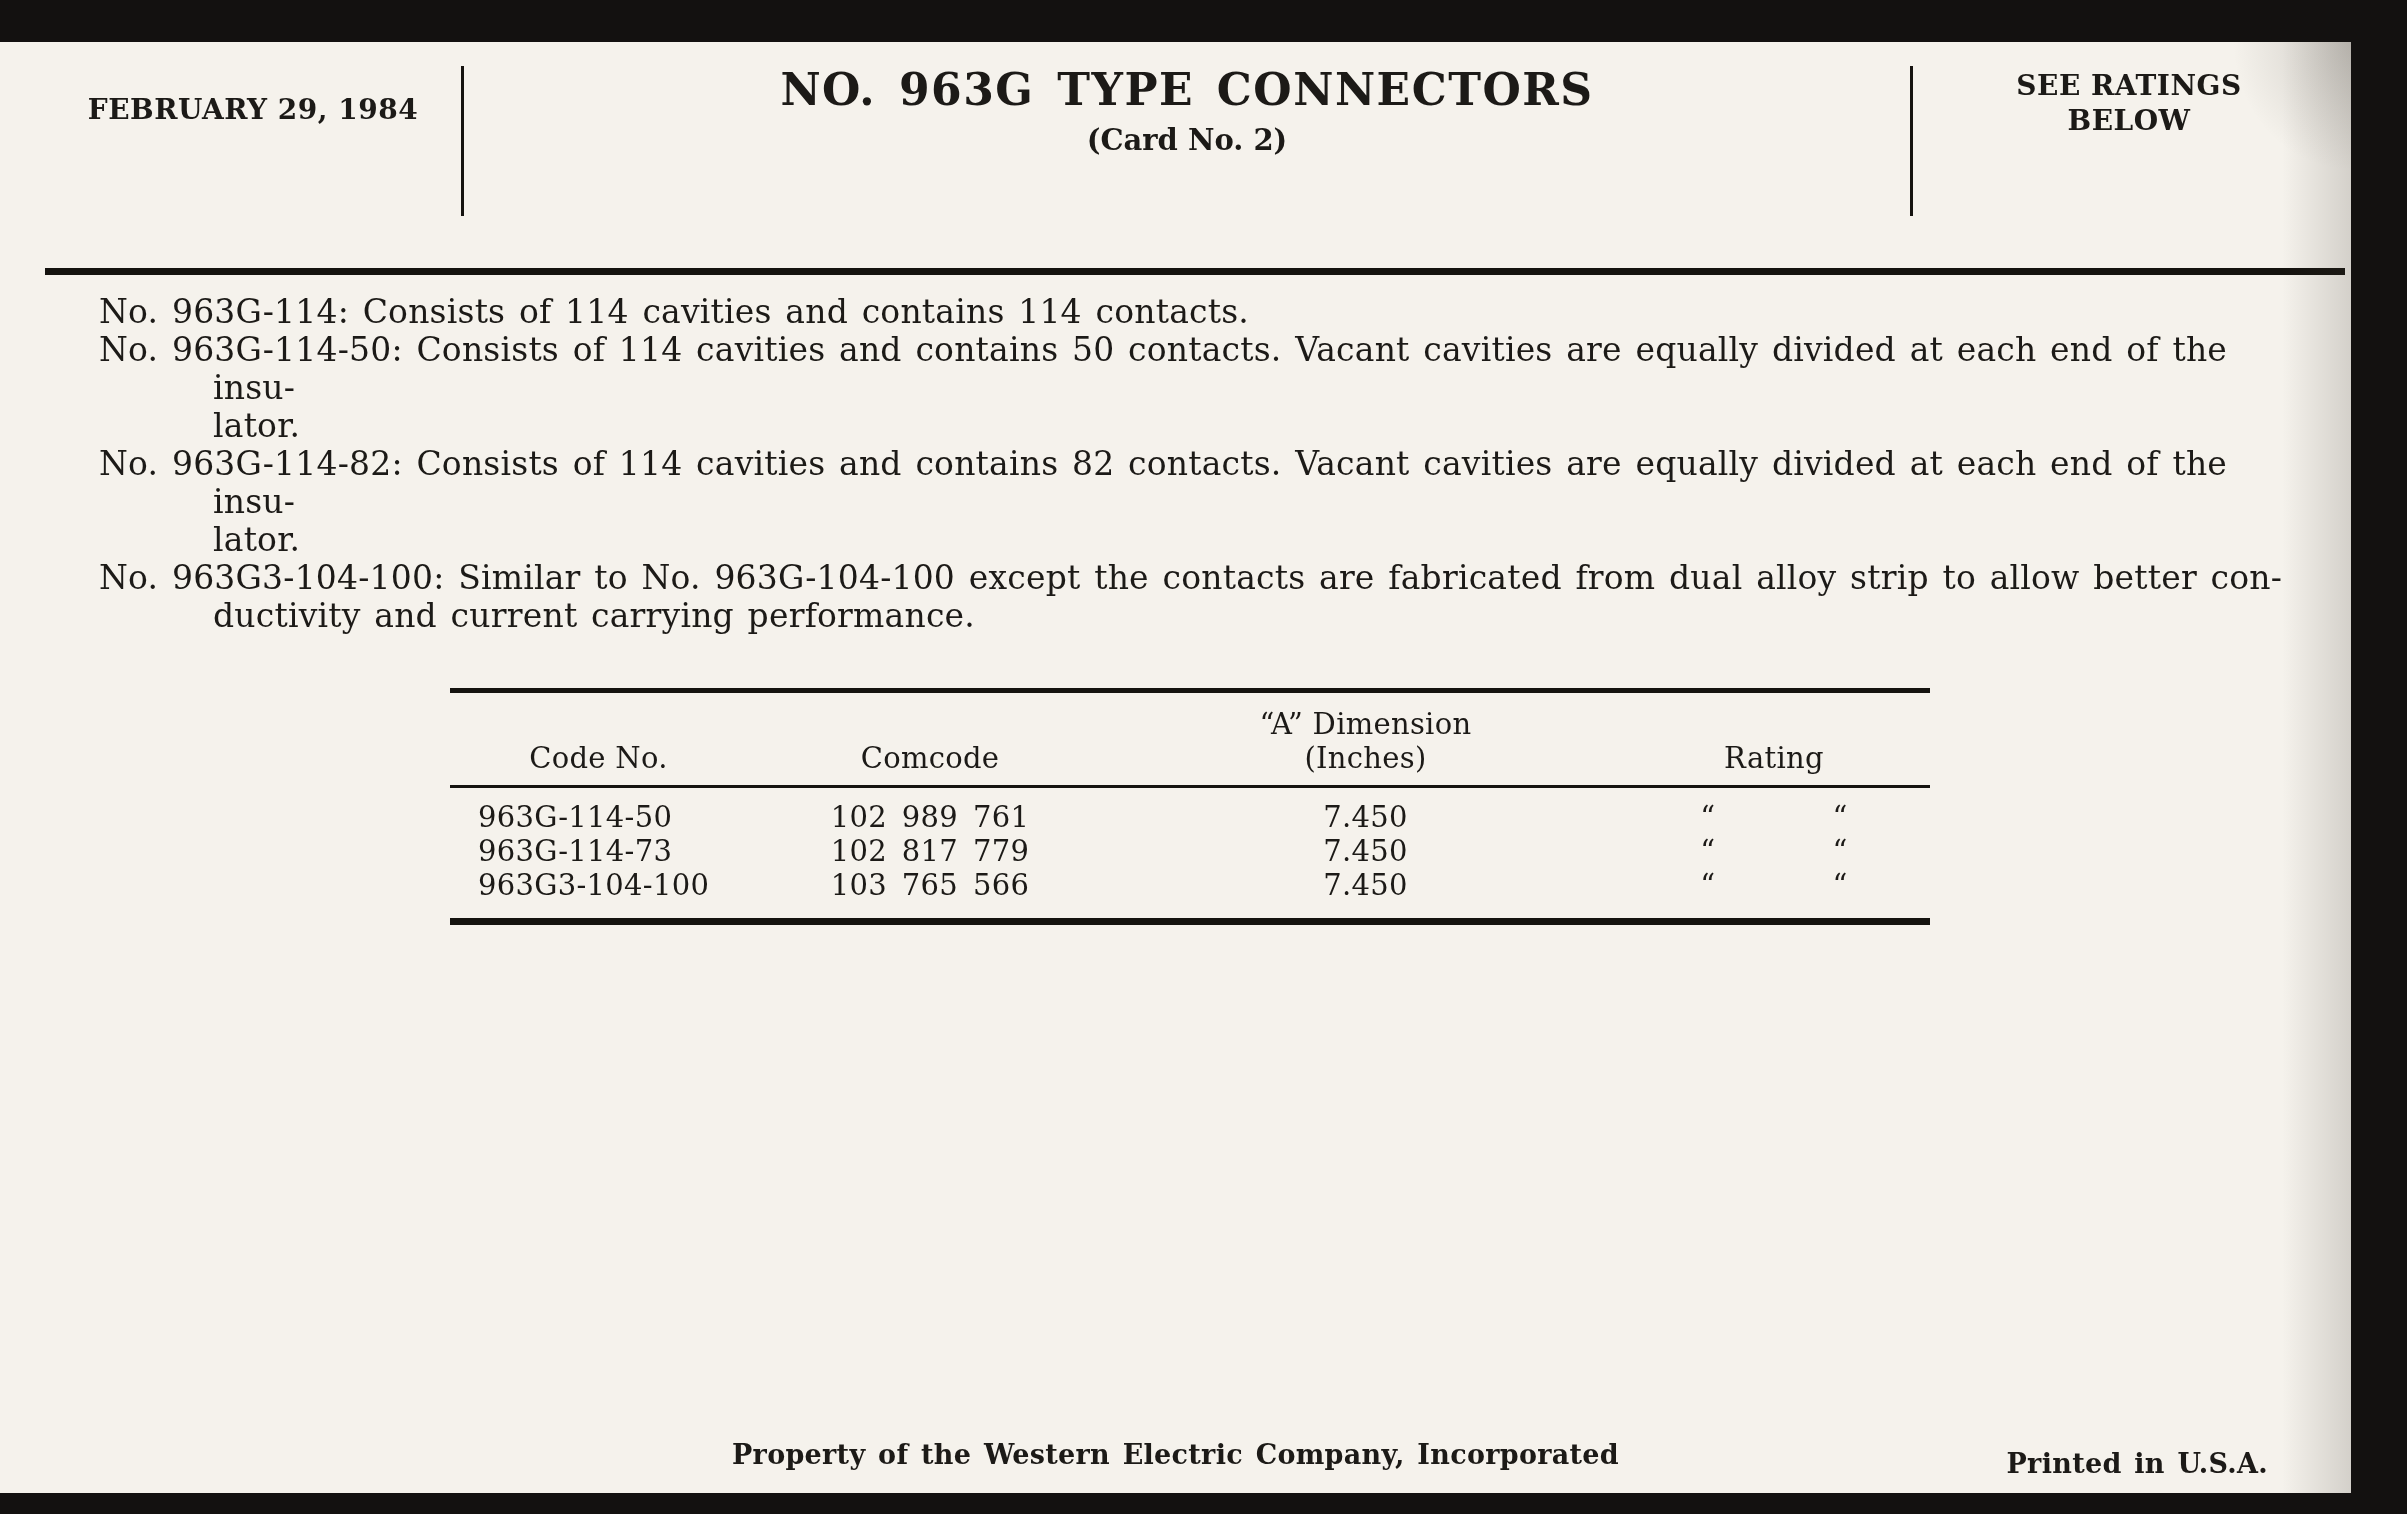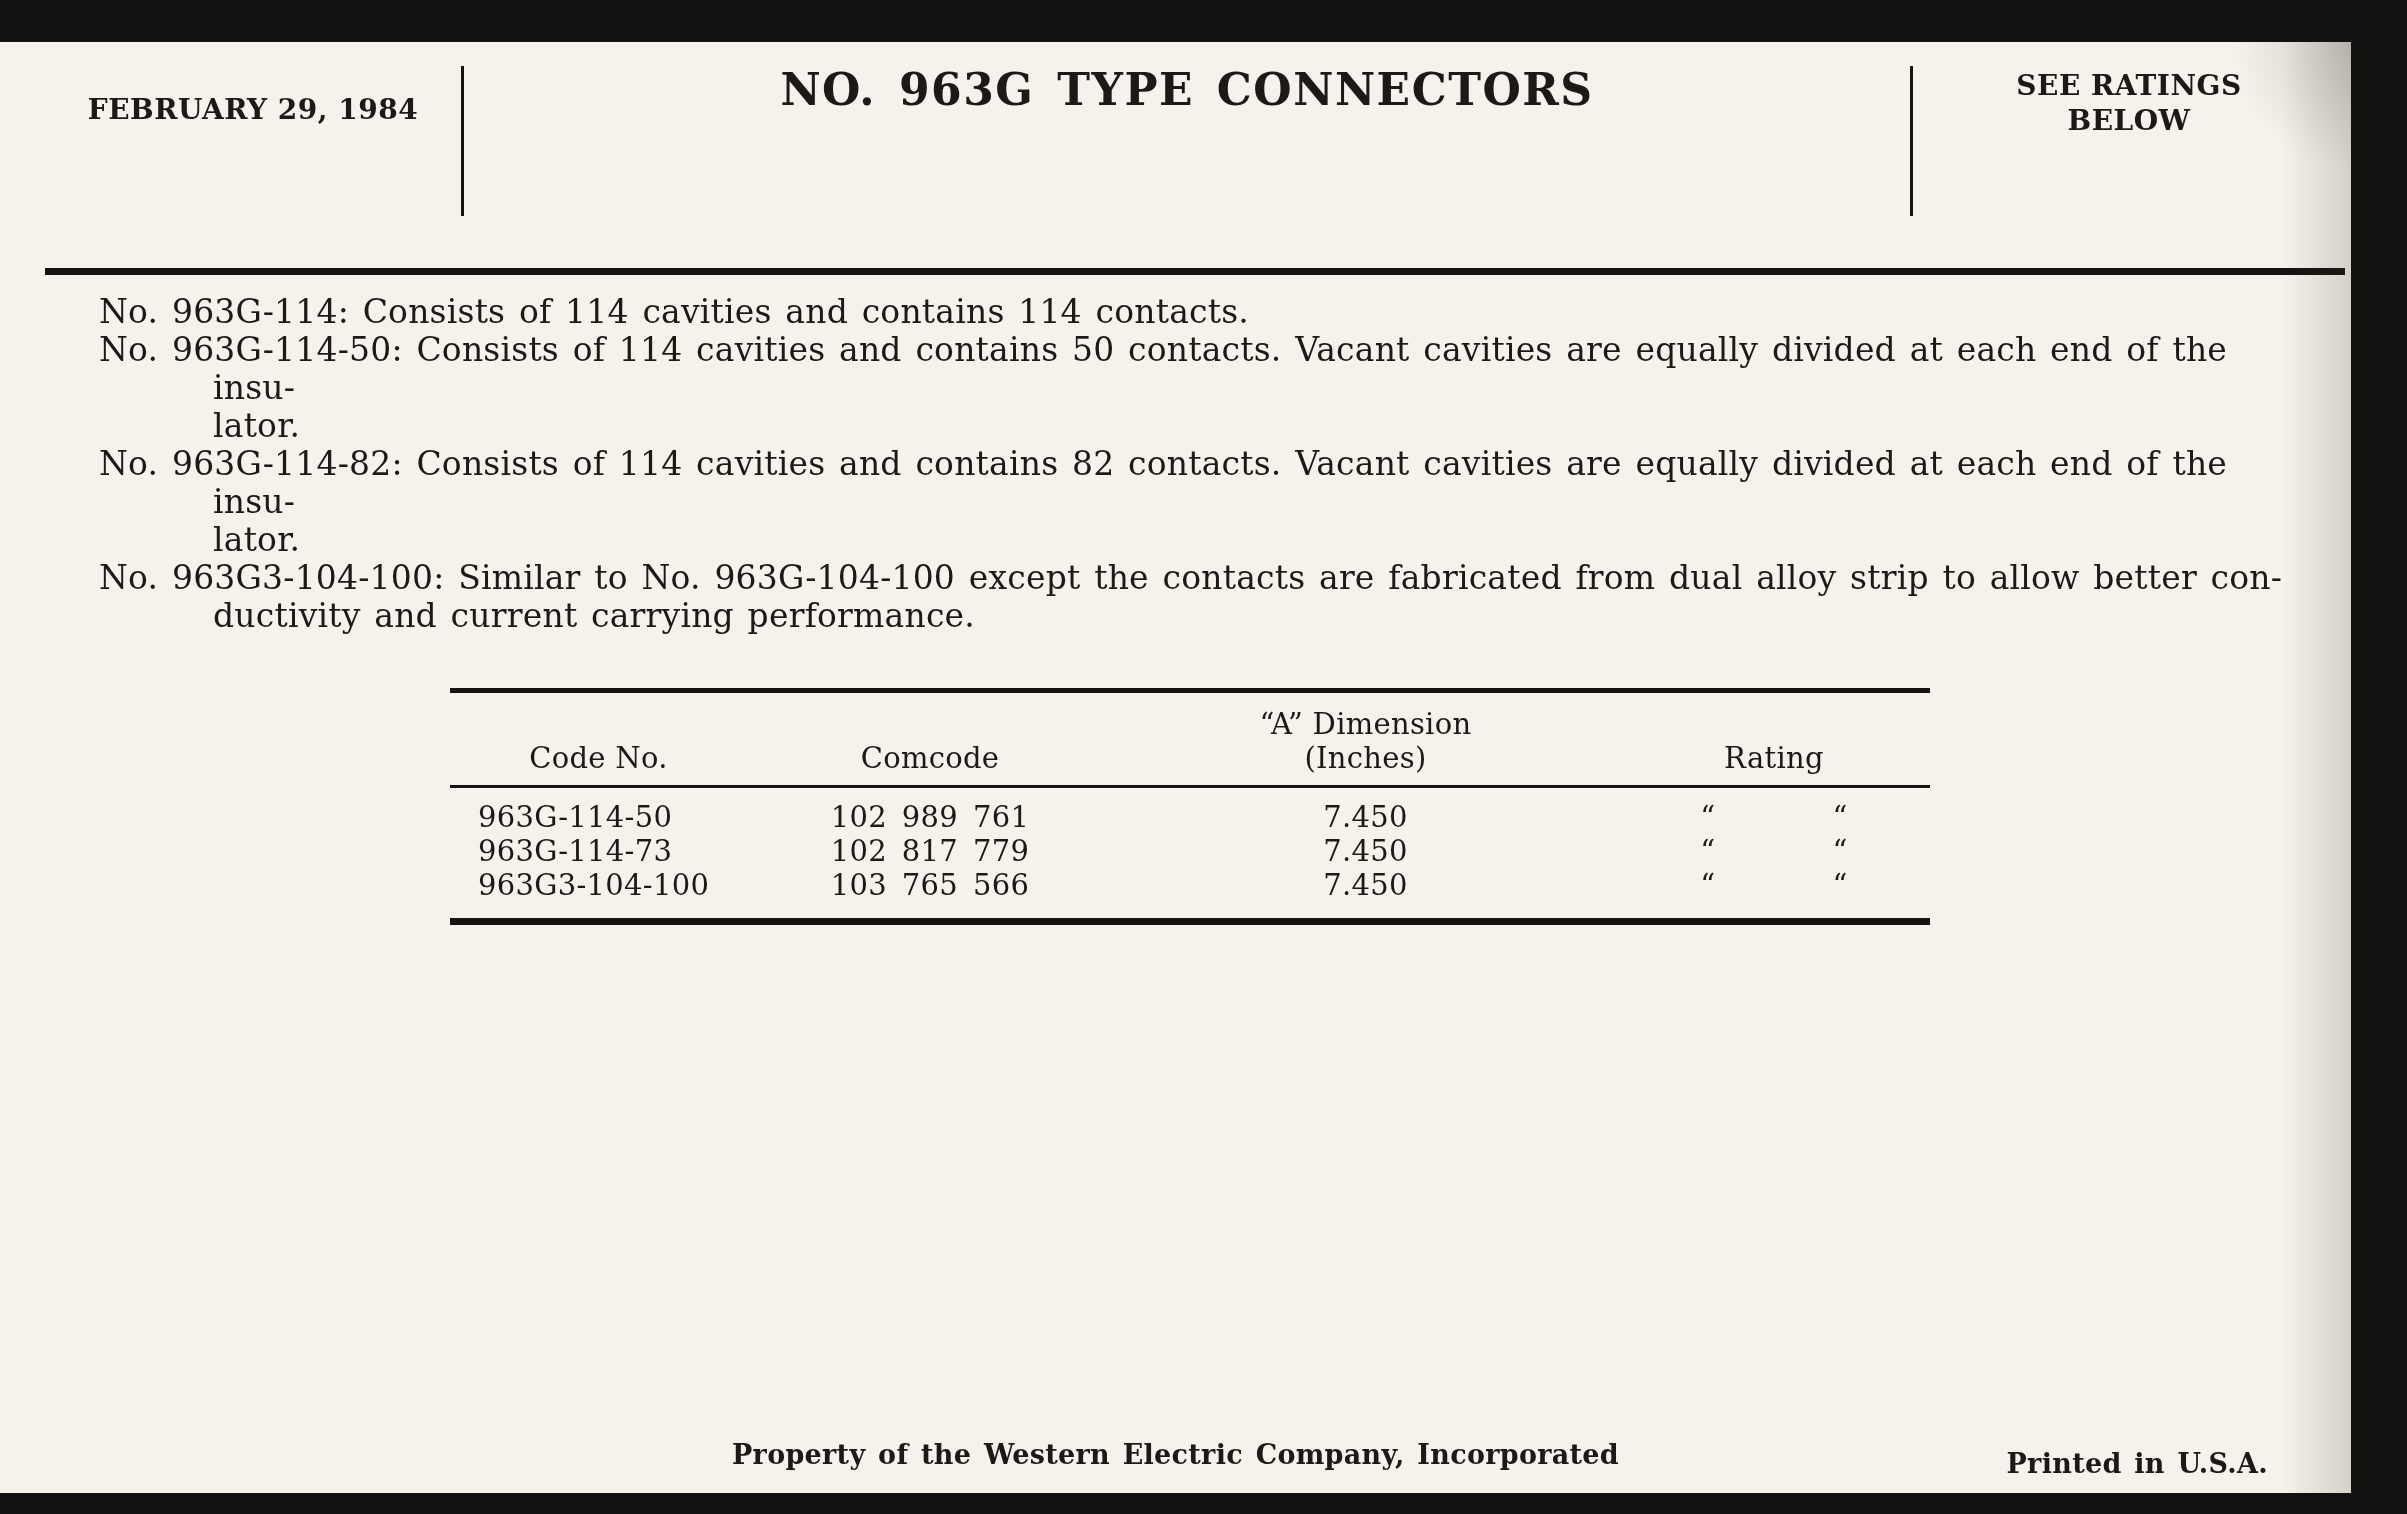--- a/index.html
+++ b/index.html
@@ -173,20 +173,21 @@
 <body>
 
 <div class="screen">
   <div class="page">
 
     <header class="doc-header">
       <div class="hdr-date">FEBRUARY 29, 1984</div>
       <div class="hdr-divider"></div>
       <div class="hdr-center">
         <div class="doc-title">NO. 963G TYPE CONNECTORS</div>
+        <div class="doc-subtitle">(Card No. 2)</div>
       </div>
       <div class="hdr-divider"></div>
       <div class="hdr-ratings">
         <span>SEE RATINGS</span><br>
         <span>BELOW</span>
       </div>
     </header>
     <div class="header-rule"></div>
 
     <section class="descriptions">

